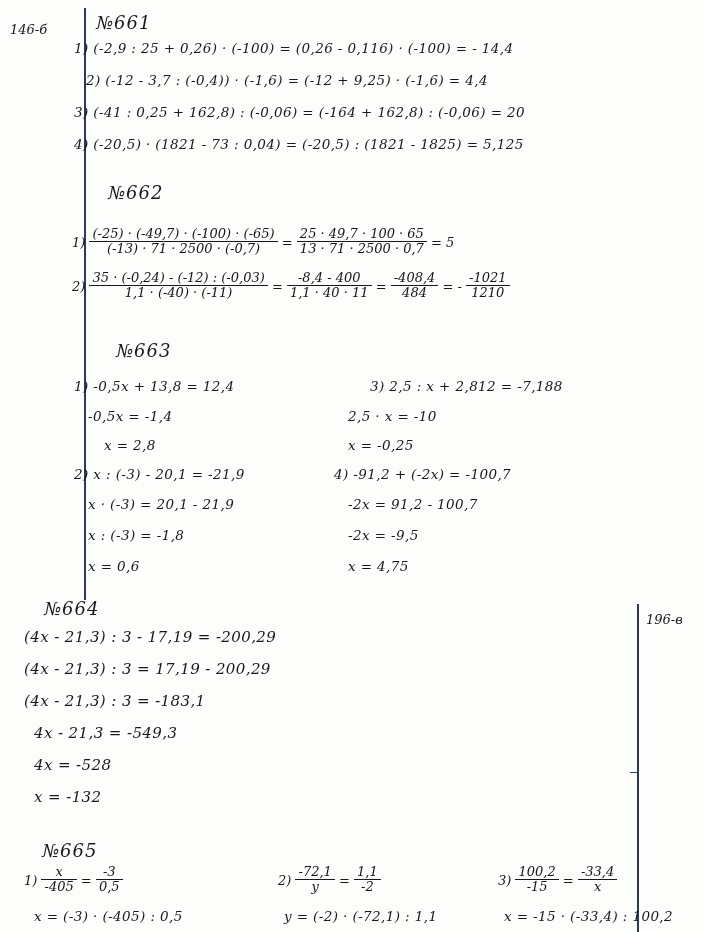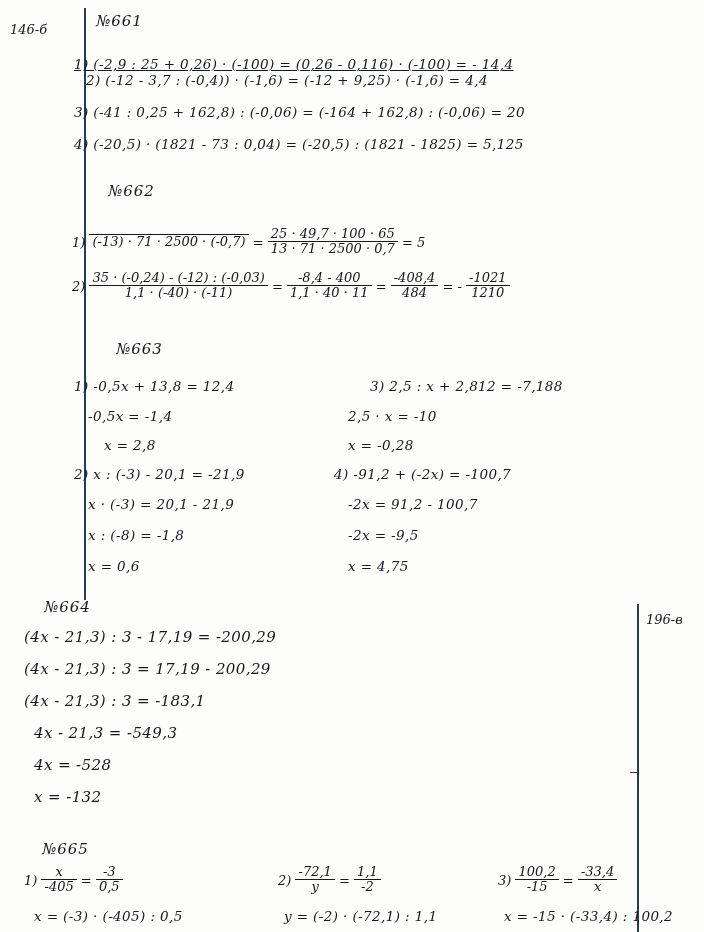--- a/index.html
+++ b/index.html
@@ -26,21 +26,21 @@
     position: absolute;
     font-family: "DejaVu Serif", serif;
     font-style: italic;
     color: #16181f;
     white-space: pre;
     letter-spacing: 0.4px;
   }
   .hw.s14 { font-size: 13.5px; }
   .hw.s15 { font-size: 15px; }
   .hw.head {
-    font-size: 15px;
+    font-size: 18px;
     letter-spacing: 1px;
   }
   .corner {
     position: absolute;
     font-family: "DejaVu Serif", serif;
     font-style: italic;
     font-size: 13px;
   }
   
   .vline {
@@ -104,30 +104,31 @@
 <div class="page">
 
   <div class="vline left"></div>
   <div class="vline right"></div>
   <div class="tick" style="top:772px;"></div>
 
   <div class="corner" style="left:10px; top:22px;">146-б</div>
   <div class="corner" style="left:646px; top:612px;">196-в</div>
 
   <div class="hw head" style="left:96px; top:12px;">№661</div>
-  <div class="hw s14" style="left:74px; top:56px;text-decoration:underline;">1) (-2,9 : 25 + 0,26) · (-100) = (0,26 - 0,116) · (-100) = - 14,4</div>
+  <div class="hw s14" style="left:74px; top:40px;">1) (-2,9 : 25 + 0,26) · (-100) = (0,26 - 0,116) · (-100) = - 14,4</div>
   <div class="hw s14" style="left:86px; top:72px;">2) (-12 - 3,7 : (-0,4)) · (-1,6) = (-12 + 9,25) · (-1,6) = 4,4</div>
   <div class="hw s14" style="left:74px; top:104px;">3) (-41 : 0,25 + 162,8) : (-0,06) = (-164 + 162,8) : (-0,06) = 20</div>
   <div class="hw s14" style="left:74px; top:136px;">4) (-20,5) · (1821 - 73 : 0,04) = (-20,5) : (1821 - 1825) = 5,125</div>
 
   <div class="hw head" style="left:108px; top:182px;">№662</div>
 
   <div class="fr-wrap" style="left:72px; top:228px;">
     <span class="lead">1)</span>
     <span class="frac">
+      <span class="num">(-25) · (-49,7) · (-100) · (-65)</span>
       <span class="den">(-13) · 71 · 2500 · (-0,7)</span>
     </span>
     <span class="tail">=</span>
     <span class="frac">
       <span class="num">25 · 49,7 · 100 · 65</span>
       <span class="den">13 · 71 · 2500 · 0,7</span>
     </span>
     <span class="tail">= 5</span>
   </div>
 
@@ -154,26 +155,26 @@
     </span>
   </div>
 
   <div class="hw head" style="left:116px; top:340px;">№663</div>
 
   <div class="hw s14" style="left:74px; top:378px;">1) -0,5x + 13,8 = 12,4</div>
   <div class="hw s14" style="left:88px; top:408px;">-0,5x = -1,4</div>
   <div class="hw s14" style="left:104px; top:437px;">x = 2,8</div>
   <div class="hw s14" style="left:74px; top:466px;">2) x : (-3) - 20,1 = -21,9</div>
   <div class="hw s14" style="left:88px; top:496px;">x · (-3) = 20,1 - 21,9</div>
-  <div class="hw s14" style="left:88px; top:527px;">x : (-8) = -1,8</div>
+  <div class="hw s14" style="left:88px; top:527px;">x : (-3) = -1,8</div>
   <div class="hw s14" style="left:88px; top:558px;">x = 0,6</div>
 
   <div class="hw s14" style="left:334px; top:378px;margin-left:36px;">3) 2,5 : x + 2,812 = -7,188</div>
   <div class="hw s14" style="left:348px; top:408px;">2,5 · x = -10</div>
-  <div class="hw s14" style="left:348px; top:437px;">x = -0,28</div>
+  <div class="hw s14" style="left:348px; top:437px;">x = -0,25</div>
   <div class="hw s14" style="left:334px; top:466px;">4) -91,2 + (-2x) = -100,7</div>
   <div class="hw s14" style="left:348px; top:496px;">-2x = 91,2 - 100,7</div>
   <div class="hw s14" style="left:348px; top:527px;">-2x = -9,5</div>
   <div class="hw s14" style="left:348px; top:558px;">x = 4,75</div>
 
   <div class="hw head" style="left:44px; top:598px;">№664</div>
   <div class="hw s15" style="left:24px; top:628px;">(4x - 21,3) : 3 - 17,19 = -200,29</div>
   <div class="hw s15" style="left:24px; top:660px;">(4x - 21,3) : 3 = 17,19 - 200,29</div>
   <div class="hw s15" style="left:24px; top:692px;">(4x - 21,3) : 3 = -183,1</div>
   <div class="hw s15" style="left:34px; top:724px;">4x - 21,3 = -549,3</div>

